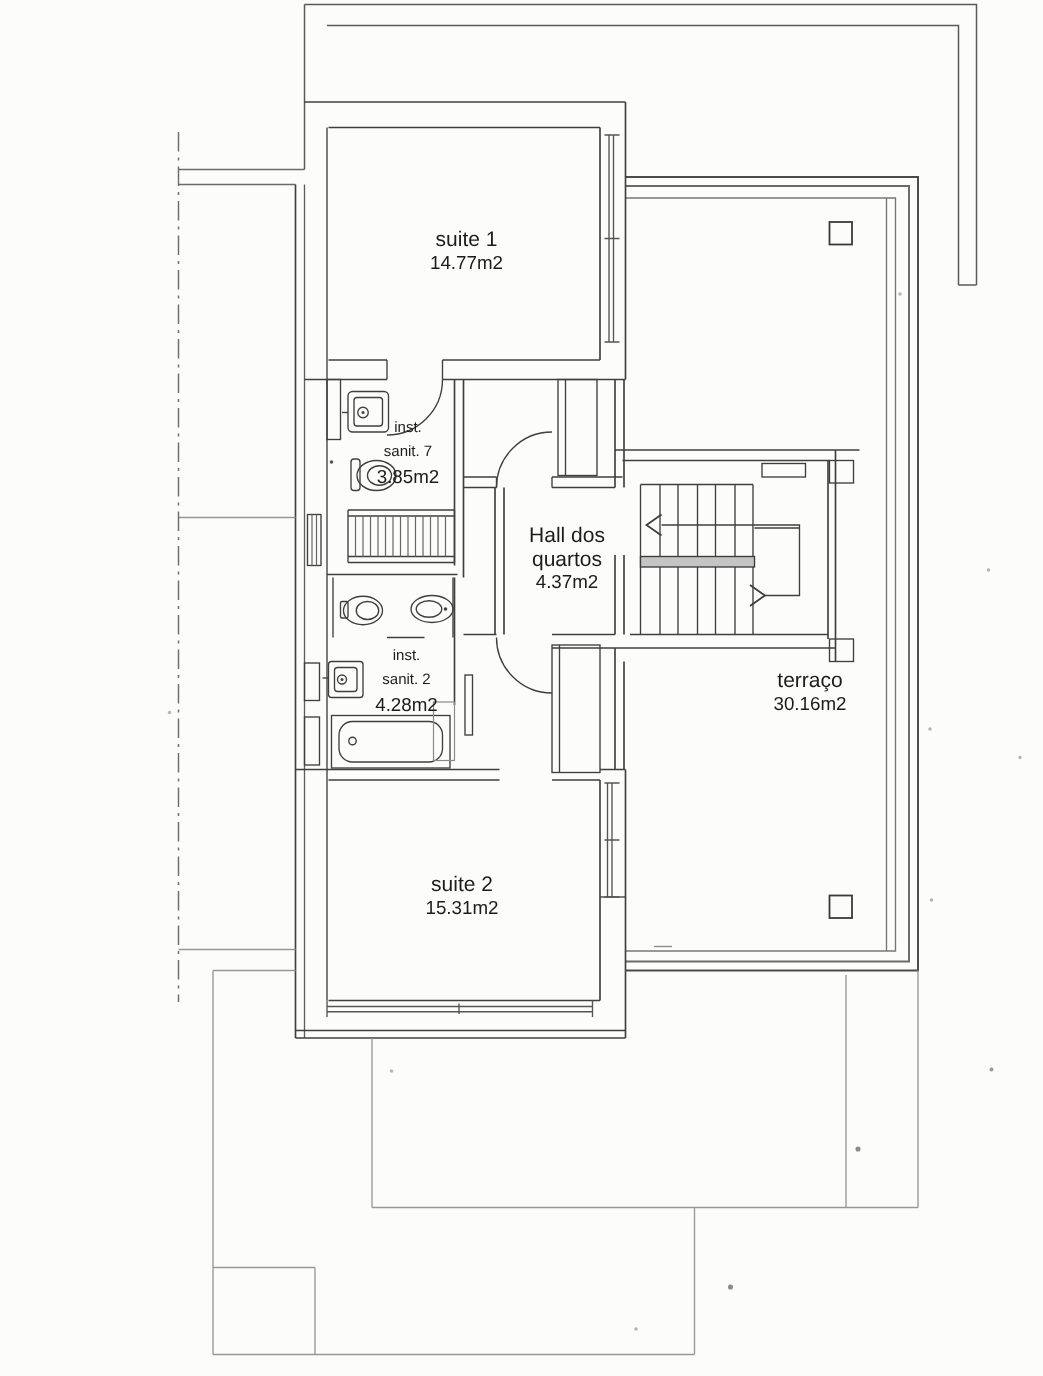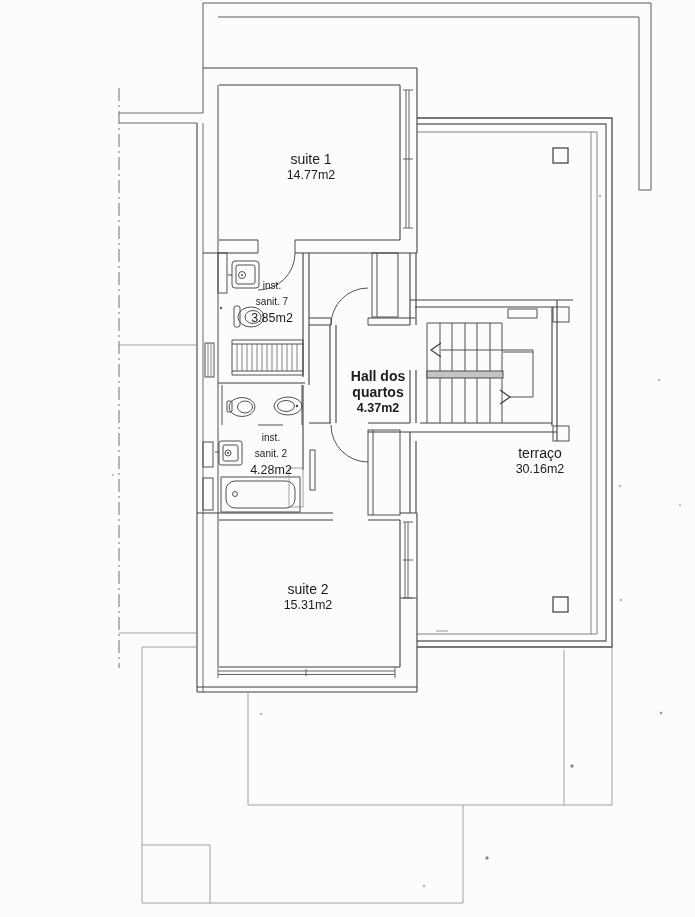--- a/index.html
+++ b/index.html
@@ -229,21 +229,21 @@
   <span class="name">suite 1</span>
   <span class="area">14.77m2</span>
 </div>
 
 <div class="lbl lbl3" style="left:272px;top:302px;">
   <span class="name">inst.</span>
   <span class="name">sanit. 7</span>
   <span class="area">3.85m2</span>
 </div>
 
-<div class="lbl" style="left:378px;top:392px;font-weight:bold;">
+<div class="lbl" style="left:378px;top:372px;">
   <span class="name">Hall dos</span>
   <span class="name">quartos</span>
   <span class="area">4.37m2</span>
 </div>
 
 <div class="lbl lbl3" style="left:271px;top:454px;">
   <span class="name">inst.</span>
   <span class="name">sanit. 2</span>
   <span class="area">4.28m2</span>
 </div>

